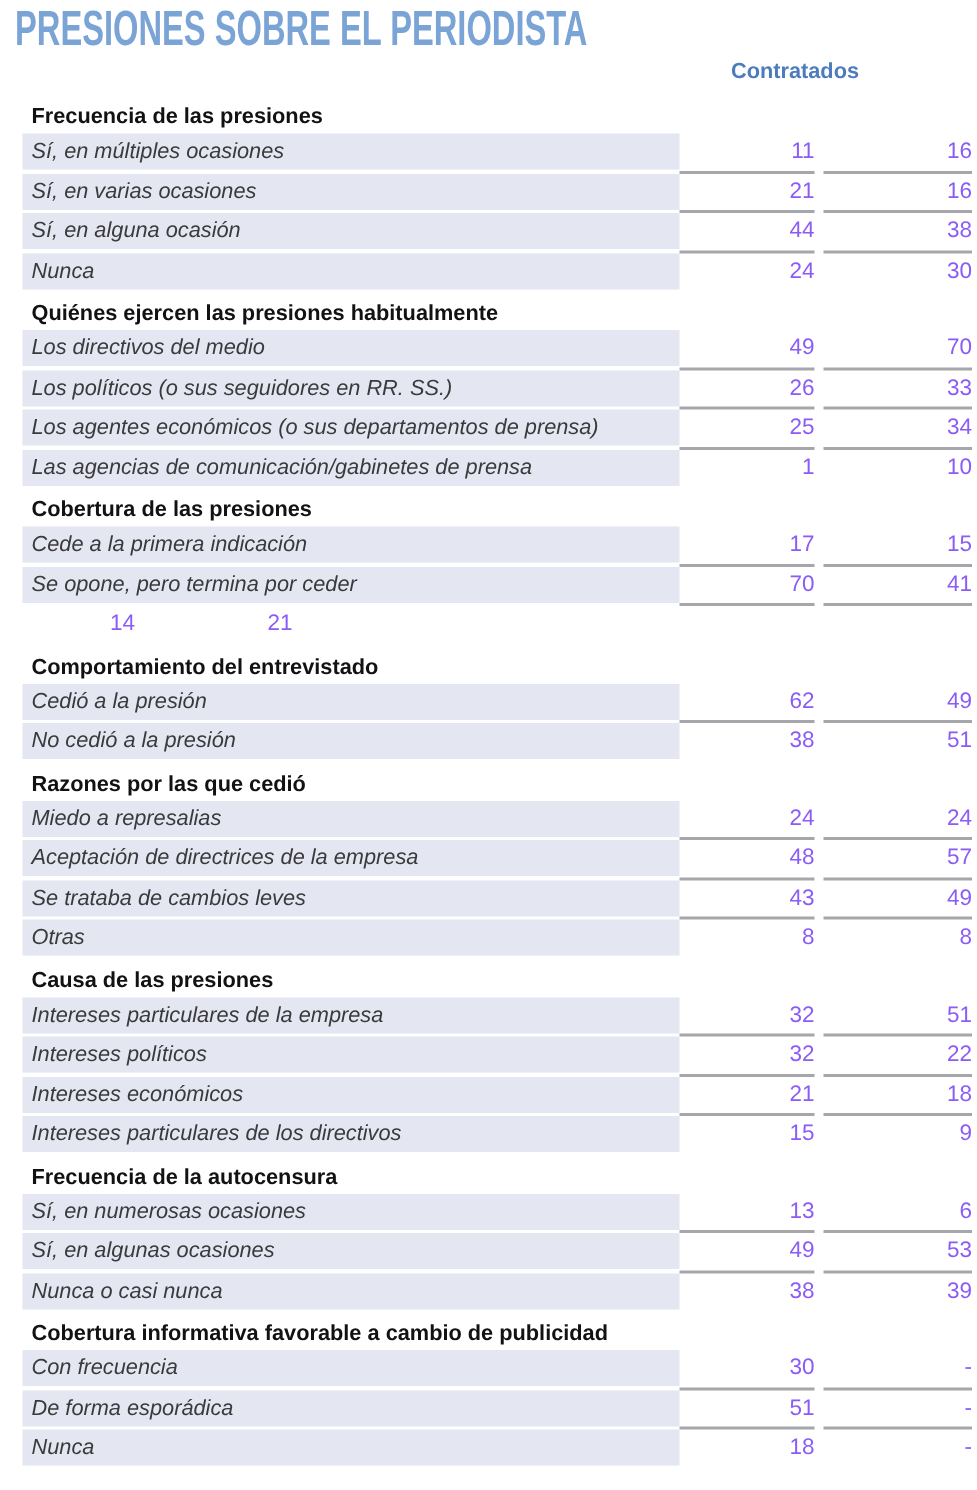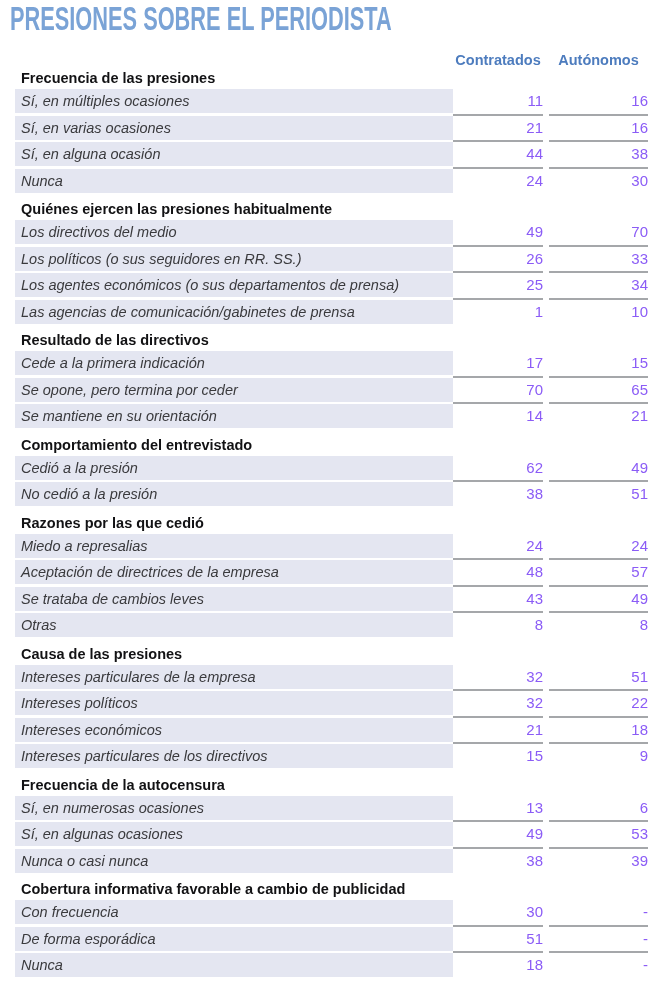--- a/index.html
+++ b/index.html
@@ -24,25 +24,26 @@
     font-weight: bold;
     line-height: 1.05;
     color: #7aa3d6;
     white-space: nowrap;
     transform: scaleX(0.66);
     transform-origin: left top;
     letter-spacing: 0px;
   }
   .colheads {
     position: absolute;
-    top: 52px;
+    top: 40px;
     left: 0;
     width: 651px;
     display: flex;
     align-items: center;
+    gap: 32px;
   }
   .colheads .spacer { width: 453px; flex: 0 0 auto; }
   .colhead {
     flex: 0 0 auto;
     font-size: 14.5px;
     font-weight: bold;
     color: #4d7cbe;
     text-align: center;
   }
   .colhead.c1 { width: 90px; }
@@ -159,35 +160,34 @@
           <div class="num c2">34</div>
         </div>
         <div class="row">
           <div class="label">Las agencias de comunicación/gabinetes de prensa</div>
           <div class="num c1">1</div>
           <div class="numgap"></div>
           <div class="num c2">10</div>
         </div>
       </div>
       <div class="section">
-        <div class="section-title">Resultado de las directivos</div>
+        <div class="section-title">Cobertura de las presiones</div>
         <div class="row ruled">
           <div class="label">Cede a la primera indicación</div>
           <div class="num c1">17</div>
           <div class="numgap"></div>
           <div class="num c2">15</div>
         </div>
         <div class="row ruled">
           <div class="label">Se opone, pero termina por ceder</div>
           <div class="num c1">70</div>
           <div class="numgap"></div>
-          <div class="num c2">65</div>
-        </div>
-        <div class="row">
-          <div class="label">Se mantiene en su orientación</div>
+          <div class="num c2">41</div>
+        </div>
+        <div class="row">
           <div class="num c1">14</div>
           <div class="numgap"></div>
           <div class="num c2">21</div>
         </div>
       </div>
       <div class="section">
         <div class="section-title">Comportamiento del entrevistado</div>
         <div class="row ruled">
           <div class="label">Cedió a la presión</div>
           <div class="num c1">62</div>

